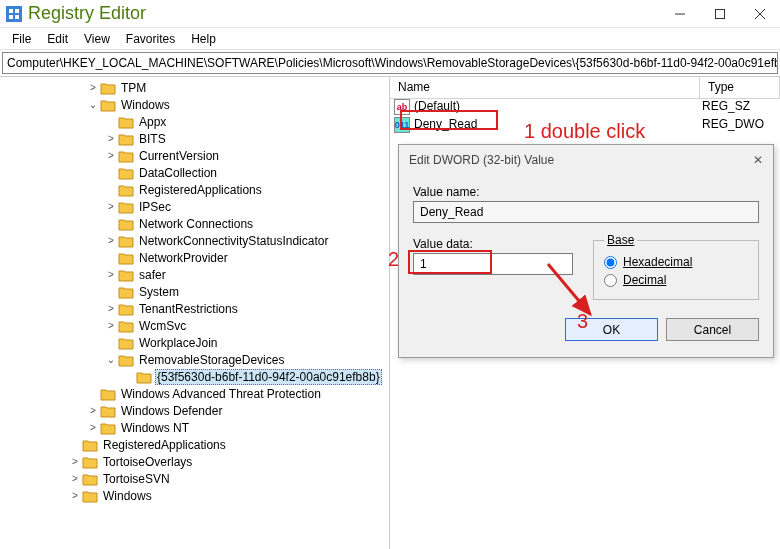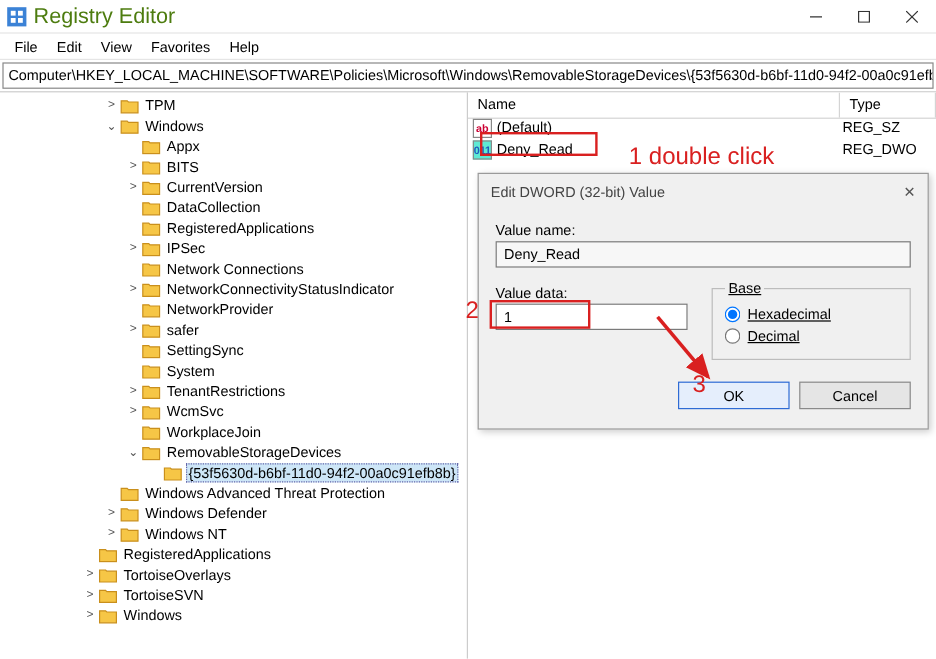--- a/index.html
+++ b/index.html
@@ -58,21 +58,21 @@
 .dialog .dclose { margin-left: auto; color: #555; font-size: 12px; }
 .dialog .dbody { padding: 6px 14px 16px; }
 .dialog .dlabel { font-size: 12px; margin: 4px 0 2px; }
 .dialog .dinput { width: 100%; height: 22px; border: 1px solid #7a7a7a; background: #fff; padding: 0 6px; font-size: 12px; }
 .dialog .dinput.ro { background: #f7f7f7; }
 .dialog .drow { display: flex; margin-top: 10px; }
 .dialog .dcolL { width: 160px; }
 .dialog .dcolR { flex: 1; padding-left: 20px; }
 .dialog fieldset { border: 1px solid #bcbcbc; padding: 4px 10px 8px; text-decoration: underline; }
 .dialog legend { font-size: 12px; padding: 0 3px; }
-.dialog .radio { display: flex; font-size: 12px; margin: 4px 0; }
+.dialog .radio { display: flex; align-items: center; font-size: 12px; margin: 4px 0; }
 .dialog .radio input { margin-right: 6px; }
 .dialog .dbtns { display: flex; justify-content: flex-end; gap: 8px; margin-top: 18px; }
 .dialog .dbtn { width: 93px; height: 23px; border: 1px solid #8a8a8a; background: #e5e5e5; font-size: 12px; }
 .dialog .dbtn.ok { border: 1px solid #2e6bd4; background: #e5eefc; }
 
 
 .ann { position: absolute; color: #d92020; font-size: 20px; font-family: "Segoe UI", sans-serif; pointer-events: none; }
 .ann-box { position: absolute; border: 2px solid #d92020; pointer-events: none; }
 .arrow { position: absolute; pointer-events: none; }
 </style>
@@ -258,31 +258,20 @@
           </div>
         </li>
       <li>
           <div class="row ind5">
             <span class="exp"></span>
             <span class="folder">
               <svg viewBox="0 0 16 14">
                 <path d="M1 3 h5 l1 1 h8 v9 h-14 z" fill="#f6c646" stroke="#c98f1c"></path>
               </svg>
             </span>
-            <span class="lbl">SettingSync</span>
-          </div>
-        </li>
-      <li>
-          <div class="row ind5">
-            <span class="exp"></span>
-            <span class="folder">
-              <svg viewBox="0 0 16 14">
-                <path d="M1 3 h5 l1 1 h8 v9 h-14 z" fill="#f6c646" stroke="#c98f1c"></path>
-              </svg>
-            </span>
             <span class="lbl">System</span>
           </div>
         </li>
       <li>
           <div class="row ind5">
             <span class="exp">&gt;</span>
             <span class="folder">
               <svg viewBox="0 0 16 14">
                 <path d="M1 3 h5 l1 1 h8 v9 h-14 z" fill="#f6c646" stroke="#c98f1c"></path>
               </svg>

